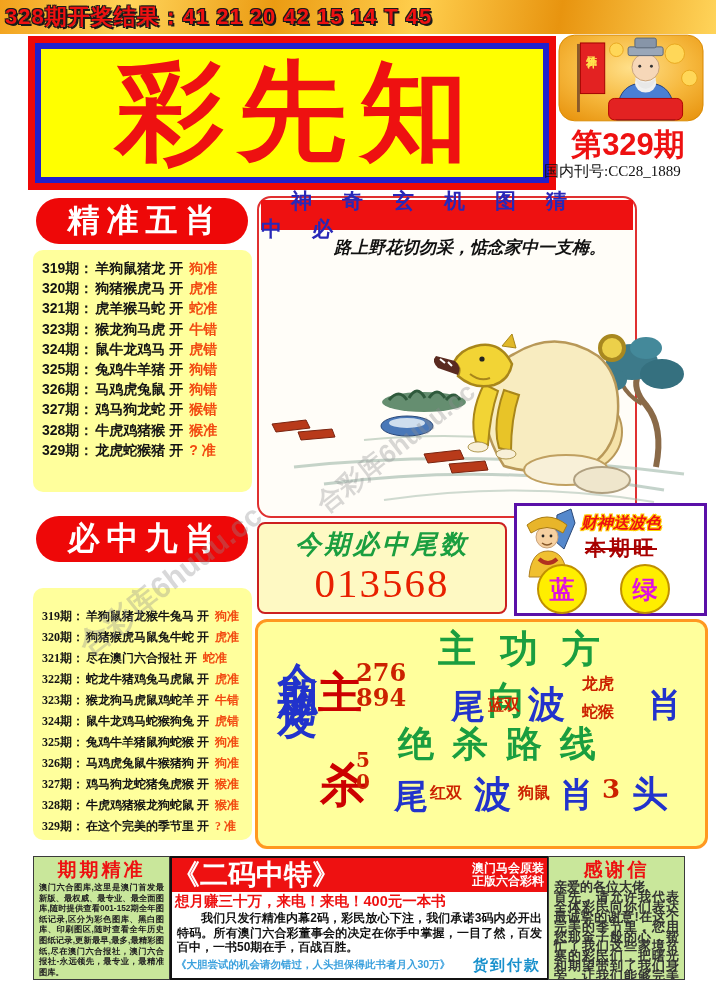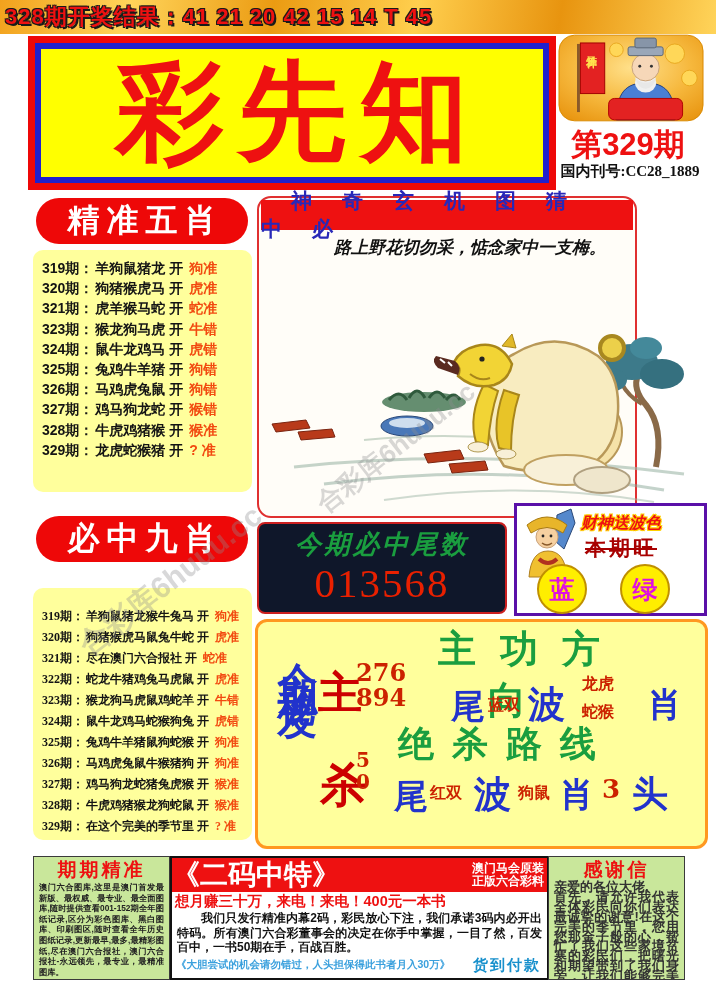--- a/index.html
+++ b/index.html
@@ -13,22 +13,22 @@
     text-shadow:2px 2px 0 #1a1a1a,-1px -1px 0 #1a1a1a,1px -1px 0 #1a1a1a,-1px 1px 0 #1a1a1a;}
   
   .masthead{position:absolute;left:28px;top:36px;width:528px;height:154px;background:#ee0808;}
   .masthead-inner{position:absolute;left:7px;top:7px;right:7px;bottom:7px;background:#ffff00;
     border:6px solid #2020cc;display:flex;align-items:center;justify-content:center;}
   .masthead-title{font-family:"Liberation Serif",serif;font-size:108px;font-weight:900;color:#ee1111;
     letter-spacing:14px;text-indent:14px;line-height:1;}
   .mascot{position:absolute;left:558px;top:33px;width:146px;height:90px;}
   .issue{position:absolute;left:548px;top:124px;width:160px;text-align:center;
     font-size:31px;font-weight:900;color:#ee1111;}
-  .pubno{position:absolute;left:544px;top:162px;width:172px;text-align:center;
-    font-family:"Liberation Serif",serif;font-size:15px;font-weight:bold;color:#111;}
+  .pubno{position:absolute;left:544px;top:162px;width:172px;
+    font-family:"Liberation Serif",serif;font-size:15px;font-weight:normal;color:#111;}
   
   .pill{position:absolute;left:36px;width:212px;height:46px;background:#ee0808;border-radius:26px;
     color:#fff;font-weight:900;font-size:32px;display:flex;align-items:center;justify-content:center;
     letter-spacing:7px;text-indent:7px;}
   .pill1{top:198px;}
   .pill2{top:516px;}
   .ybox{position:absolute;left:33px;width:219px;background:#ffff9c;border-radius:10px;
     box-sizing:border-box;padding:8px 0 0 9px;}
   .ybox1{top:250px;height:242px;}
   .ybox2{top:588px;height:252px;padding-top:18px;font-family:Liberation Serif, serif;}
@@ -45,21 +45,21 @@
   .mystic-banner .txt{font-size:21px;font-weight:900;color:#2828b8;letter-spacing:30px;text-indent:30px;}
   .mystic-poem{position:absolute;left:0;top:38px;width:100%;text-align:center;
     font-family:"Liberation Serif",serif;font-style:italic;font-size:17px;font-weight:900;color:#111;margin-left:23px;}
   .mystic-art{position:absolute;left:5px;top:64px;}
   
   .wm{position:absolute;color:rgba(140,140,145,0.34);font-size:26px;font-weight:bold;
     transform:rotate(-38deg);pointer-events:none;}
   .wm1{left:300px;top:430px;}
   .wm2{left:60px;top:560px;font-size:30px;}
   
-  .tailbox{position:absolute;left:257px;top:522px;width:250px;height:92px;background:#0f172a;
+  .tailbox{position:absolute;left:257px;top:522px;width:250px;height:92px;background:#fef9c3;
     border:2px solid #cc2020;border-radius:8px;box-sizing:border-box;text-align:center;}
   .tail-title{margin-top:3px;font-family:"Liberation Serif",serif;font-style:italic;
     font-size:26px;font-weight:900;color:#1a9e3f;letter-spacing:3px;}
   .tail-nums{font-family:"Liberation Serif",serif;font-size:41px;line-height:1.05;color:#e82000;letter-spacing:2px;}
   
   .wavebox{position:absolute;left:514px;top:503px;width:193px;height:113px;background:#fff;
     border:3px solid #5a10a8;box-sizing:border-box;}
   .wave-god{position:absolute;left:2px;top:1px;}
   .wave-t1{position:absolute;left:64px;top:7px;font-size:16px;font-weight:900;font-style:italic;color:#ee1111;
     text-shadow:1px 1px 0 #ffd000,-1px -1px 0 #ffd000,1px -1px 0 #ffd000,-1px 1px 0 #ffd000;}

